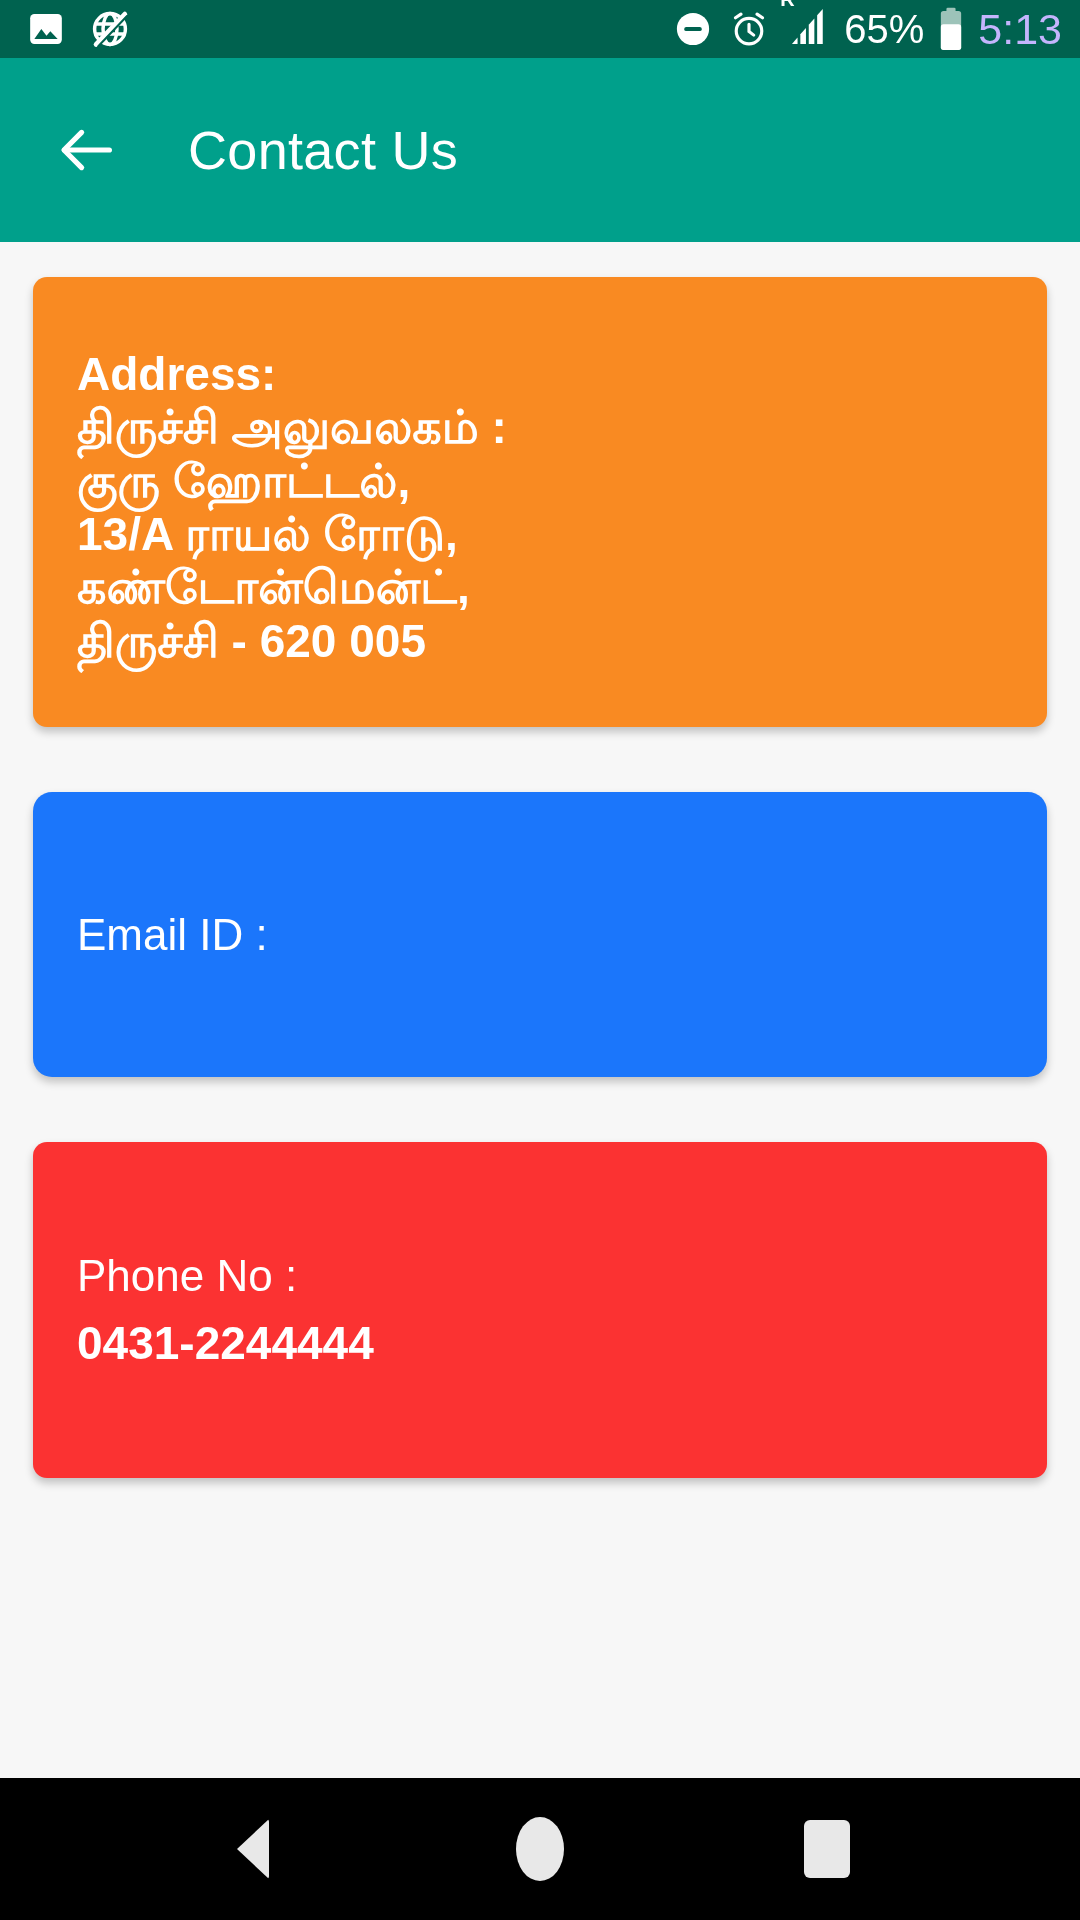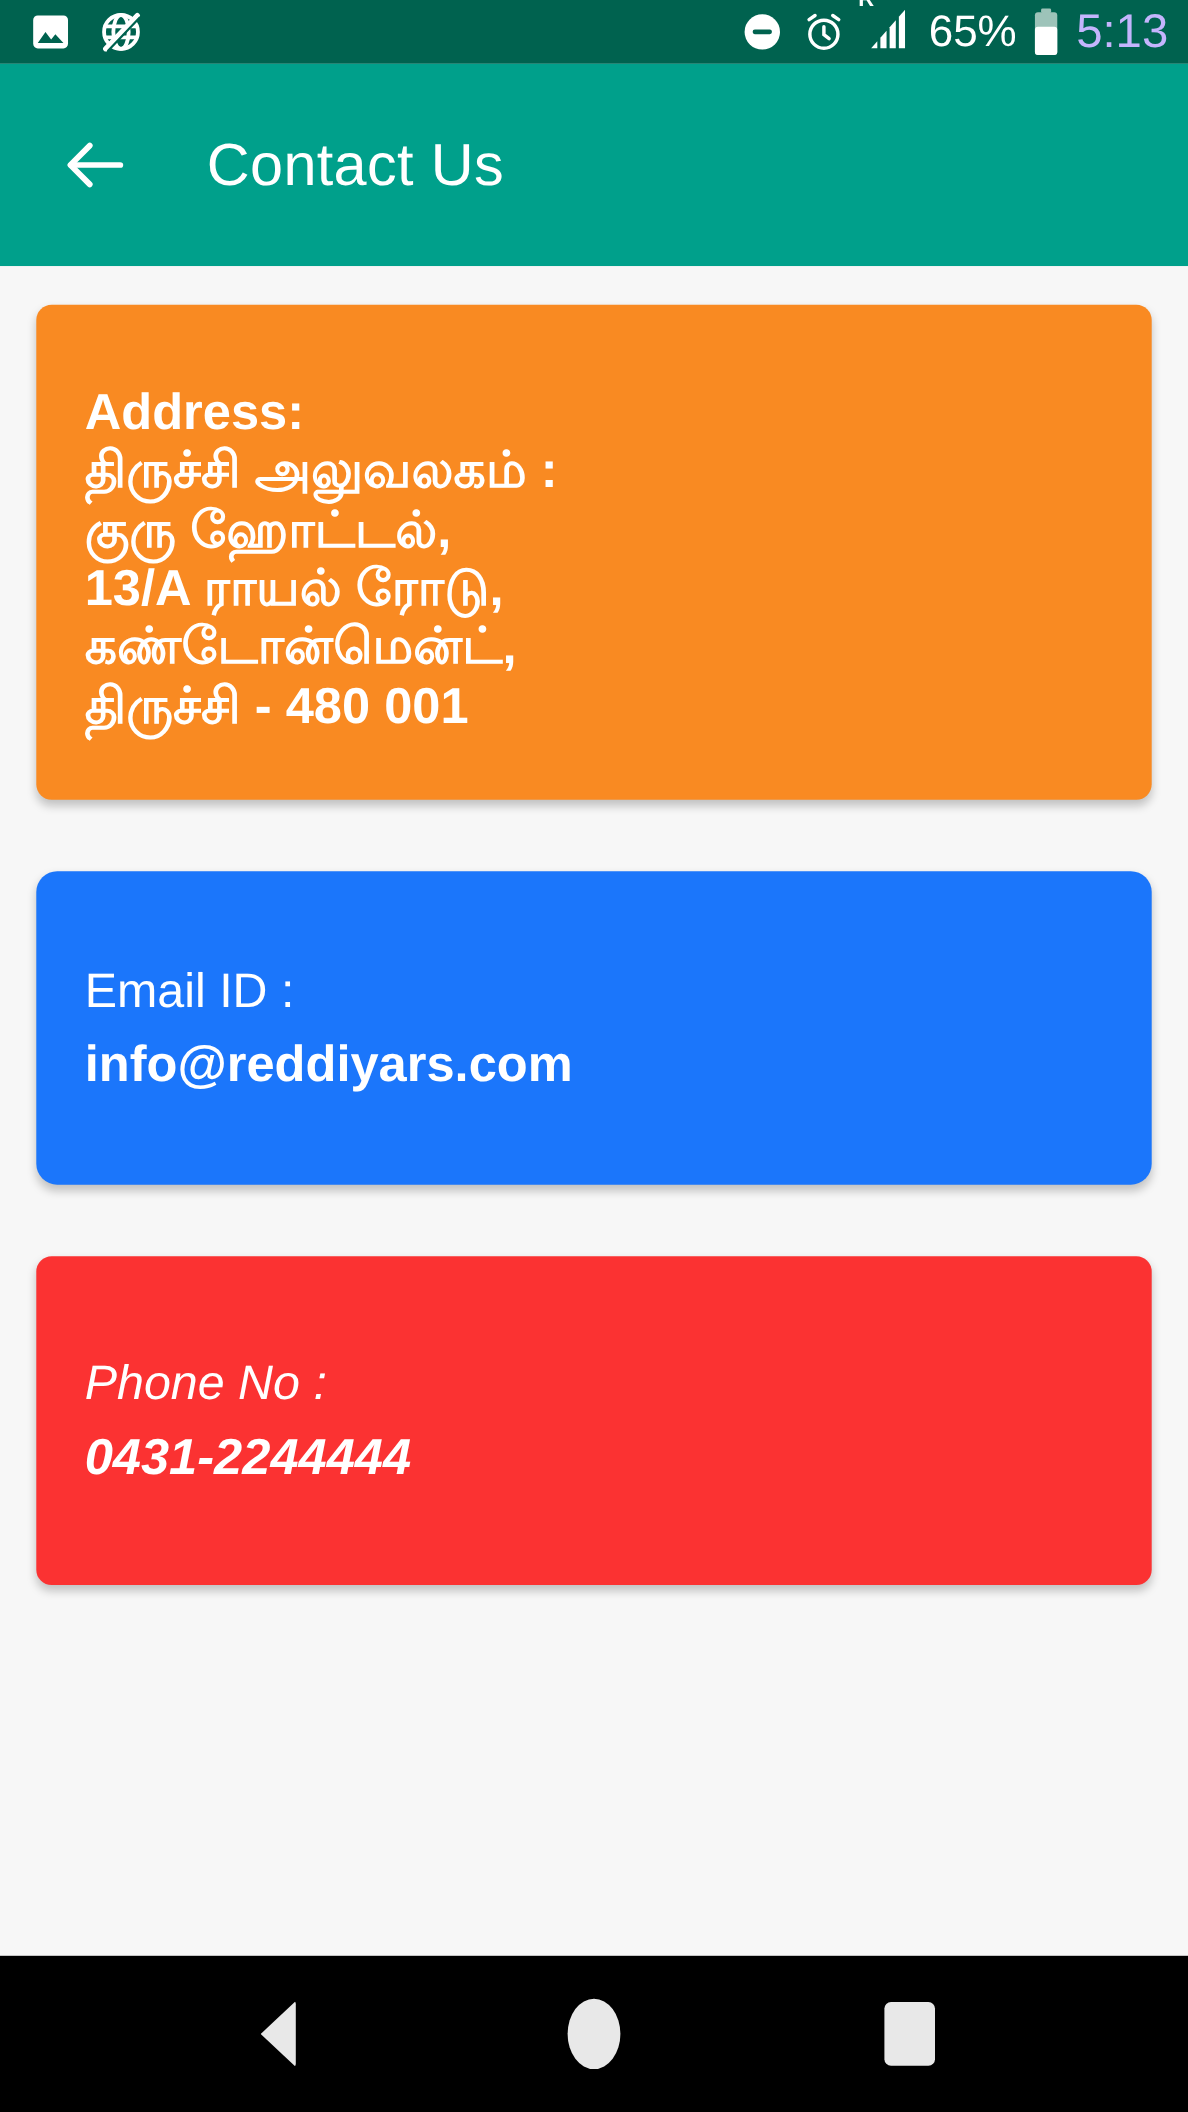--- a/index.html
+++ b/index.html
@@ -84,22 +84,21 @@
     justify-content:center;
     padding-top:12px;
   }
   .card-email {
     background:#1b76fb;
     height:285px;
     border-radius:19px;
   }
   .card-phone {
     background:#fb3232;
-    height:299px;
-    font-style:italic;
+    height:336px;
   }
 
   .addr-line {
     font-size:46px;
     font-weight:700;
     line-height:1.16;
     color:#ffffff;
     white-space:nowrap;
   }
   .addr-line.heading { font-weight:700; }
@@ -226,26 +225,25 @@
   </div>
 
   <div class="content">
 
     <div class="card card-address">
       <div class="addr-line heading">Address:</div>
       <div class="addr-line">திருச்சி அலுவலகம் :</div>
       <div class="addr-line">குரு ஹோட்டல்,</div>
       <div class="addr-line">13/A ராயல் ரோடு,</div>
       <div class="addr-line">கண்டோன்மென்ட்,</div>
-      <div class="addr-line">திருச்சி - 480 001</div>
+      <div class="addr-line">திருச்சி - 620 005</div>
     </div>
 
     <div class="card card-email">
       <div class="lbl">Email ID :</div>
-      <div class="val">info@reddiyars.com</div>
     </div>
 
     <div class="card card-phone">
       <div class="lbl">Phone No :</div>
       <div class="val">0431-2244444</div>
     </div>
 
   </div>
 
   <div class="navbar">

